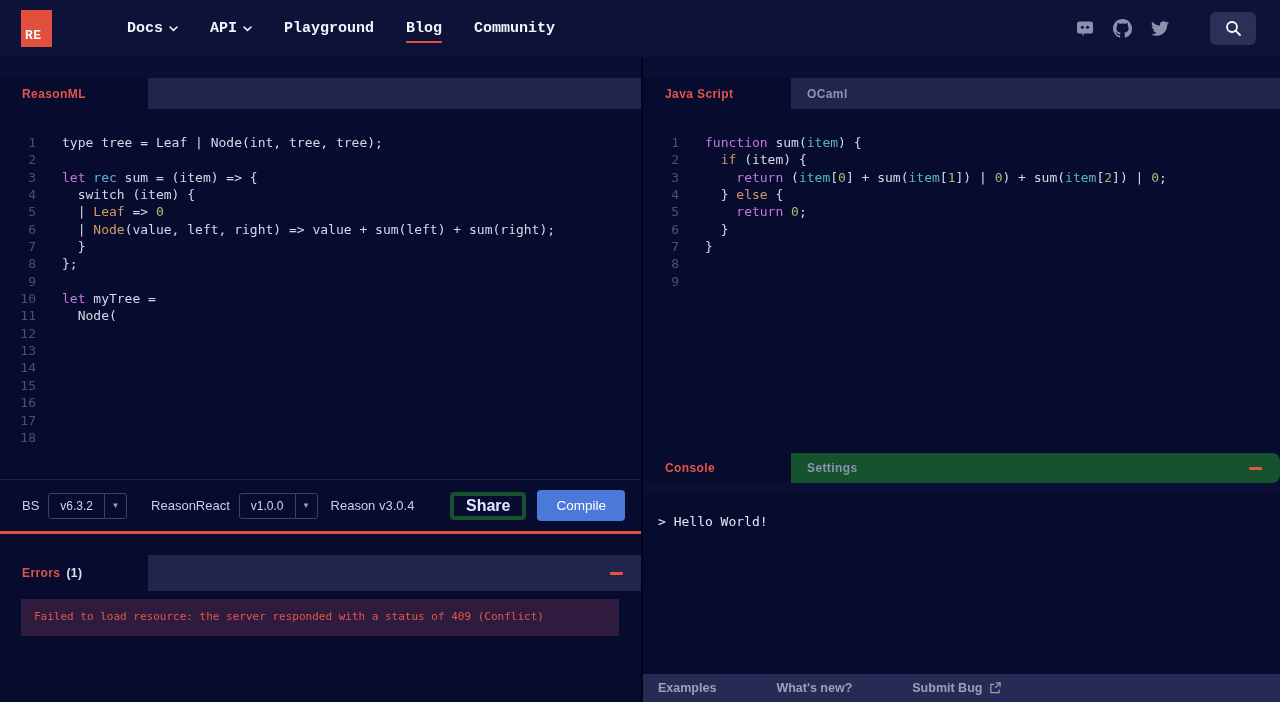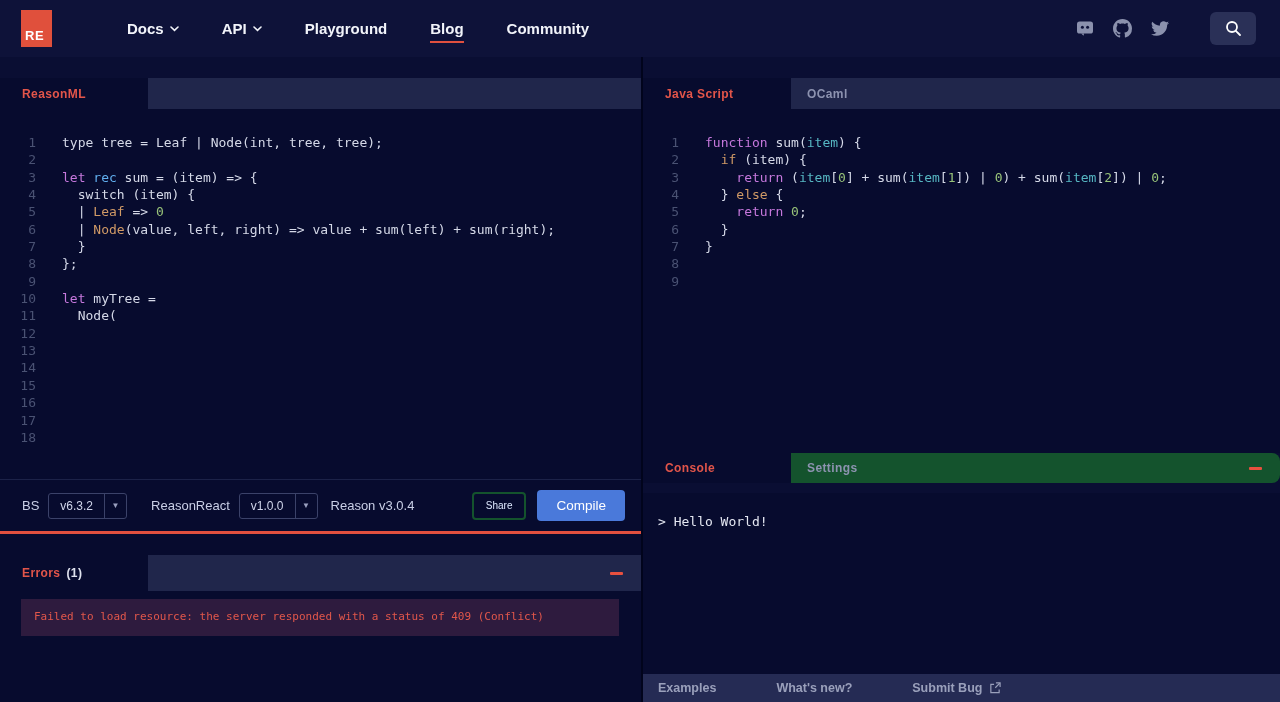--- a/index.html
+++ b/index.html
@@ -9,28 +9,29 @@
     font-family:"Liberation Sans", sans-serif;
     overflow:hidden;
     -webkit-font-smoothing:antialiased;
   }
 
   
   .nav {
     height:57px; background:#0e1239;
     display:flex; align-items:center;
     padding:0 24px 0 21px;
+    font-family:Liberation Mono, monospace;
   }
   .logo {
     width:31px; height:37px; background:#e0503c;
     color:#fff; font-weight:bold; font-size:13px; letter-spacing:.5px;
     display:flex; align-items:flex-end; padding:3px 3px 4px 4px;
     flex:none;
   }
-  .nav-items { display:flex; gap:43px; margin-left:75px; align-items:center; }
+  .nav-items { display:flex; gap:32px; margin-left:75px; align-items:center; }
   .nav-item {
     color:#f2f4fa; font-size:15px; font-weight:bold;
     display:flex; align-items:center; gap:6px; cursor:pointer; white-space:nowrap;
   }
   .nav-item .lbl { display:inline-block; }
   .nav-item.active .lbl { border-bottom:2px solid #e0503f; padding-bottom:4px; margin-bottom:-6px; }
   .nav-right { margin-left:auto; display:flex; align-items:center; gap:19px; }
   .soc { display:flex; align-items:center; cursor:pointer; }
   .search-btn {
     width:46px; height:33px; border-radius:6px; background:#2a3057;
@@ -78,22 +79,22 @@
     border:1px solid #3b4269; border-radius:3px; color:#d0d5ea; font-size:12px; cursor:pointer;
   }
   .select .val { padding:0 11px; }
   .select .sep { width:1px; align-self:stretch; background:#3b4269; }
   .select .chev { width:21px; text-align:center; color:#9aa0bf; font-size:8px; }
   .tb-label { white-space:nowrap; }
   .tb-label.rr { margin-left:24px; }
   .tb-version { margin-left:13px; white-space:nowrap; }
   .share-btn {
     margin-left:auto; height:28px; padding:0 12px;
-    border:2px solid #14532d; border-radius:4px; background:transparent;
-    color:#dfe9ff; font-size:10px; font-weight:normal;
+    border:4px solid #14532d; border-radius:4px; background:transparent;
+    color:#dfe9ff; font-size:16px; font-weight:bold;
     display:flex; align-items:center; cursor:pointer;
   }
   .compile-btn {
     margin-left:11px; height:31px; padding:0 19px;
     background:#4a79da; border-radius:4px; border:none;
     color:#fff; font-size:13.5px;
     display:flex; align-items:center; cursor:pointer;
     font-family:"Liberation Sans", sans-serif;
   }
   .red-sep { height:3px; background:#e0503f; flex:none; }

